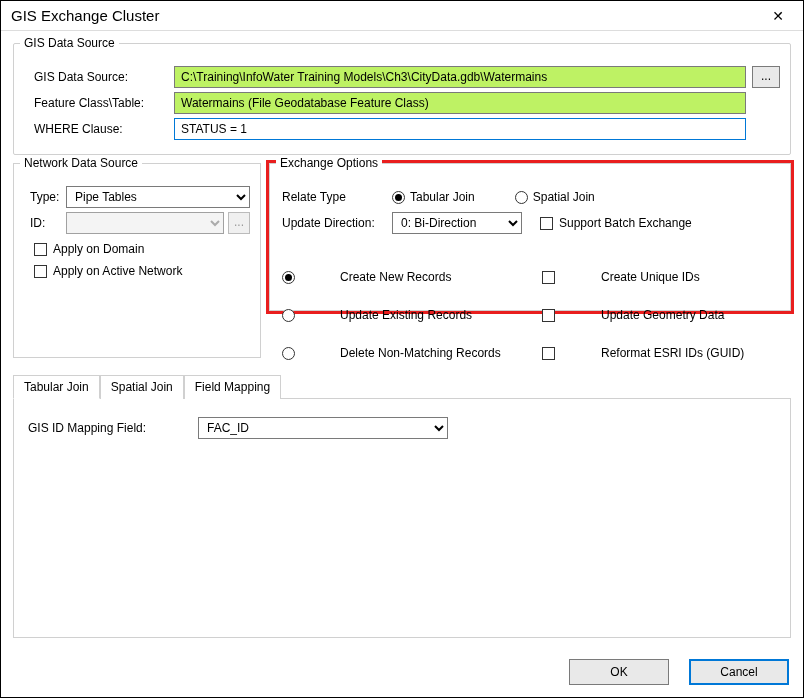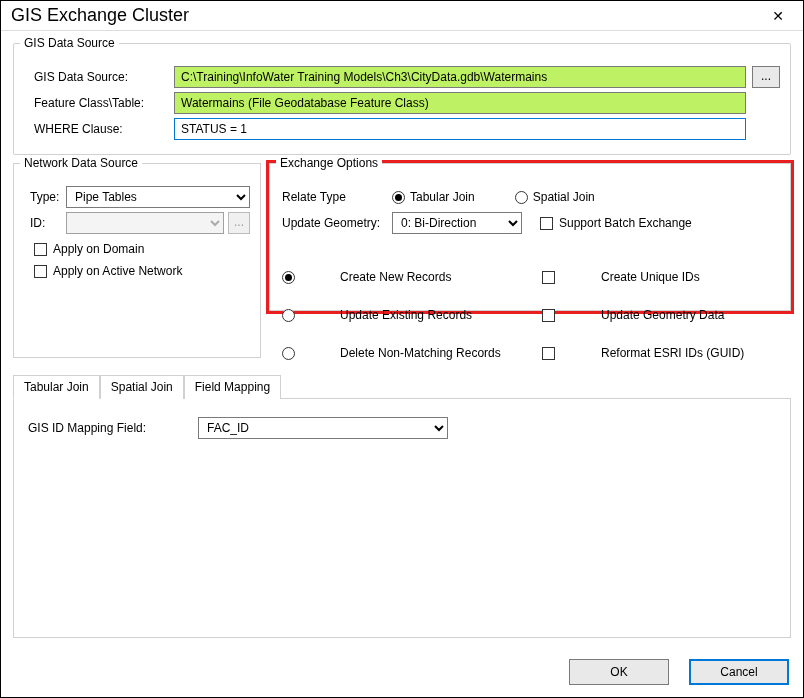--- a/index.html
+++ b/index.html
@@ -15,21 +15,21 @@
     position: relative;
   }
   .titlebar {
     display: flex;
     align-items: center;
     justify-content: space-between;
     padding: 6px 10px;
     border-bottom: 1px solid #ddd;
     height: 30px;
   }
-  .titlebar .title { font-size: 18px; }
+  .titlebar .title { font-size: 15px; }
   .close-x {
     width: 30px;
     text-align: center;
     font-size: 14px;
     cursor: default;
   }
   .content { padding: 6px 12px 12px 12px; }
   .groupbox {
     border: 1px solid #d0d0d0;
     border-radius: 2px;
@@ -262,21 +262,21 @@
       <div class="eo-row">
         <span class="eo-label">Relate Type</span>
         <span class="radio checked"></span>
         <span>Tabular Join</span>
         <span style="width:40px"></span>
         <span class="radio"></span>
         <span>Spatial Join</span>
       </div>
 
       <div class="eo-row">
-        <span class="eo-label">Update Geometry:</span>
+        <span class="eo-label">Update Direction:</span>
         <select class="select" style="width:130px">
           <option>0: Bi-Direction</option>
         </select>
         <div class="eo-right-col">
           <span class="cb"></span>
           <span>Support Batch Exchange</span>
         </div>
       </div>
 
       <div class="eo-columns">

